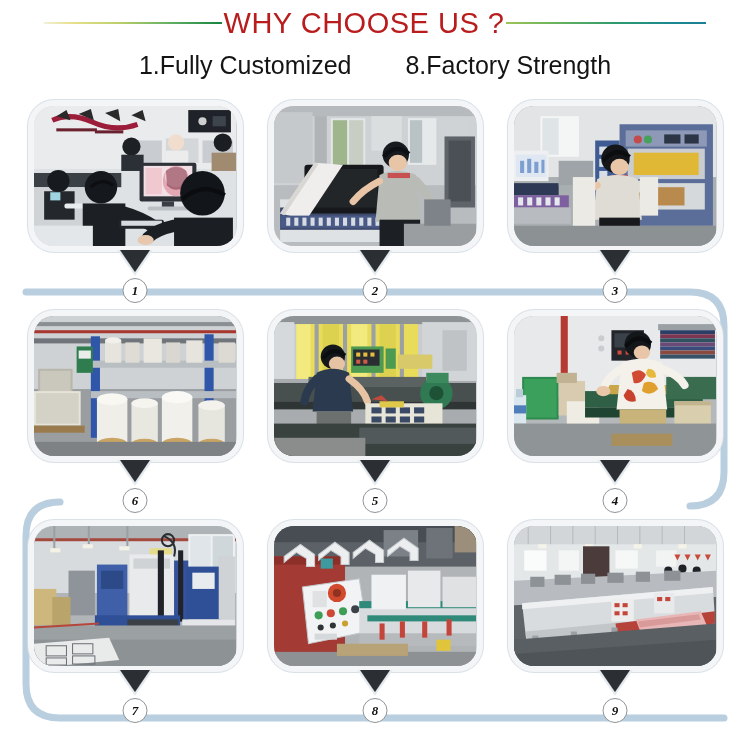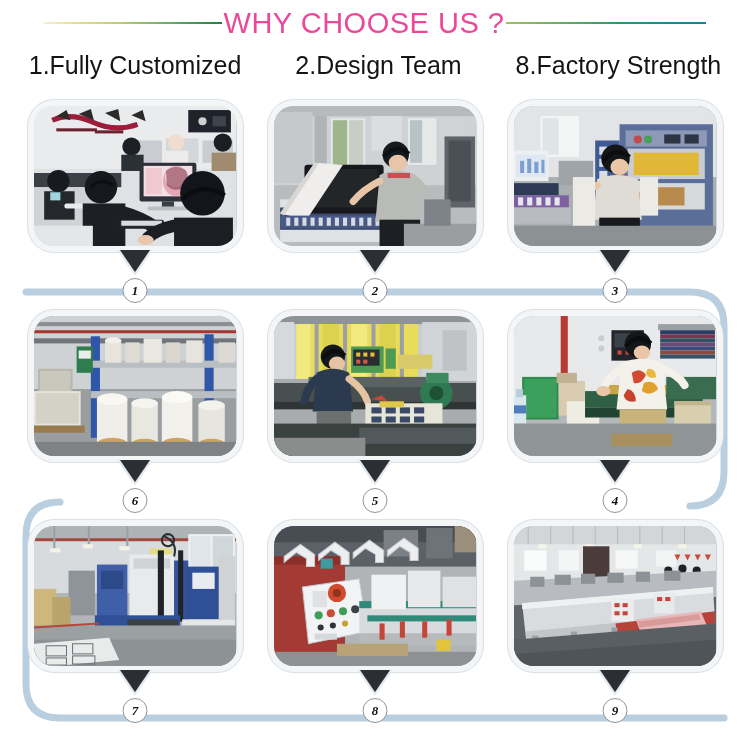--- a/index.html
+++ b/index.html
@@ -26,21 +26,21 @@
     width:178px;
     background:linear-gradient(90deg,#f2f0d8 0%,#e7e08c 16%,#bdcf6a 42%,#5fae63 72%,#17843f 100%);
   }
   .rule-right{
     width:200px;
     background:linear-gradient(90deg,#9fc457 0%,#6fb45d 22%,#2e9a6d 55%,#1d8a8e 80%,#1b7f96 100%);
   }
   .main-title{
     font-size:29px;
     letter-spacing:0.5px;
-    color:#ec4899;
+    color:#b91c1c;
     font-weight:400;
     padding:0 2px;
     white-space:nowrap;
     line-height:30px;
     font-family:"Liberation Sans", sans-serif;
   }
   .sub-row{
     position:absolute;left:0;top:47px;width:750px;height:36px;
     display:flex;align-items:center;justify-content:center;
     gap:54px;
@@ -118,21 +118,20 @@
 <body>
 
 <div class="header">
   <div class="title-row">
     <div class="rule rule-left"></div>
     <div class="main-title">WHY CHOOSE US ?</div>
     <div class="rule rule-right"></div>
   </div>
   <div class="sub-row">
     <div class="sub-item">1.Fully Customized</div>
-    <div class="sub-item">2.Design Team</div>
     <div class="sub-item">8.Factory Strength</div>
   </div>
 </div>
 
 <svg class="connectors" viewBox="0 0 750 750">
 
   <path d="M 26 292 L 690 292 Q 724 292 724 326 L 724 472 Q 724 506 690 506" fill="none" stroke="#b9cede" stroke-width="7" stroke-linecap="round"></path>
 
   <path d="M 60 502 Q 26 502 26 536 L 26 684 Q 26 718 60 718 L 724 718" fill="none" stroke="#b9cede" stroke-width="7" stroke-linecap="round"></path>
 </svg>

